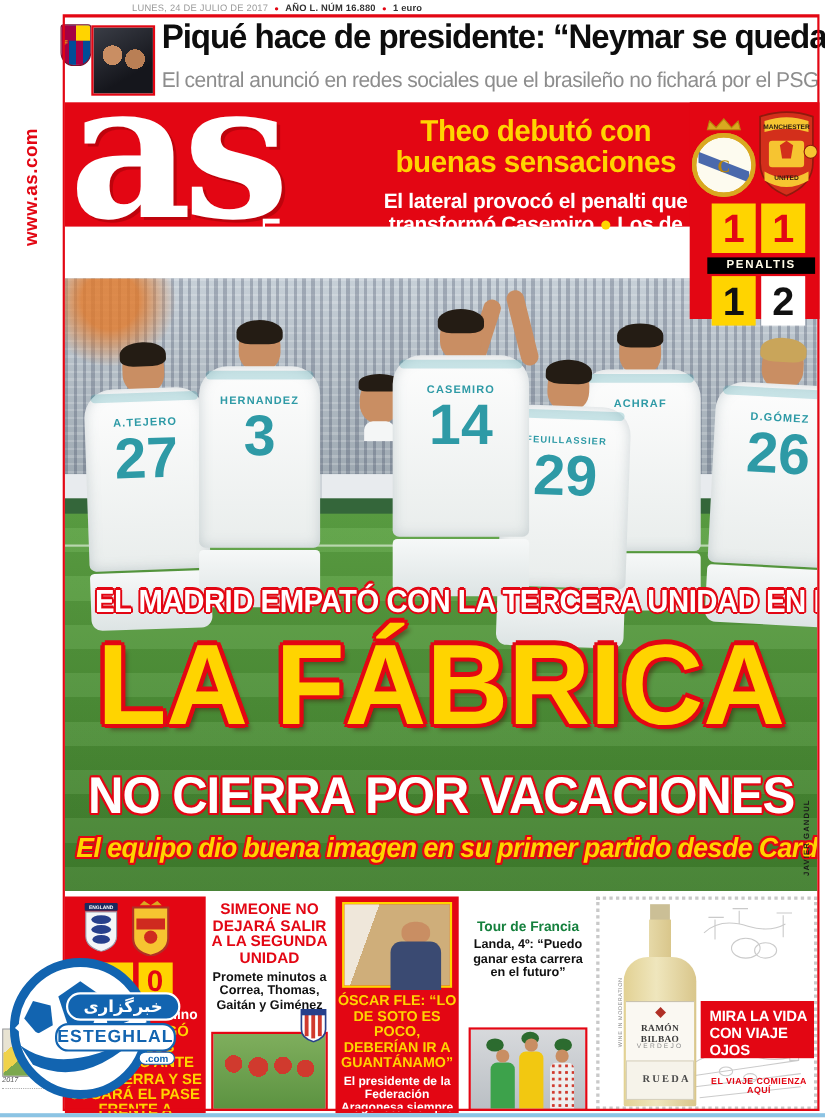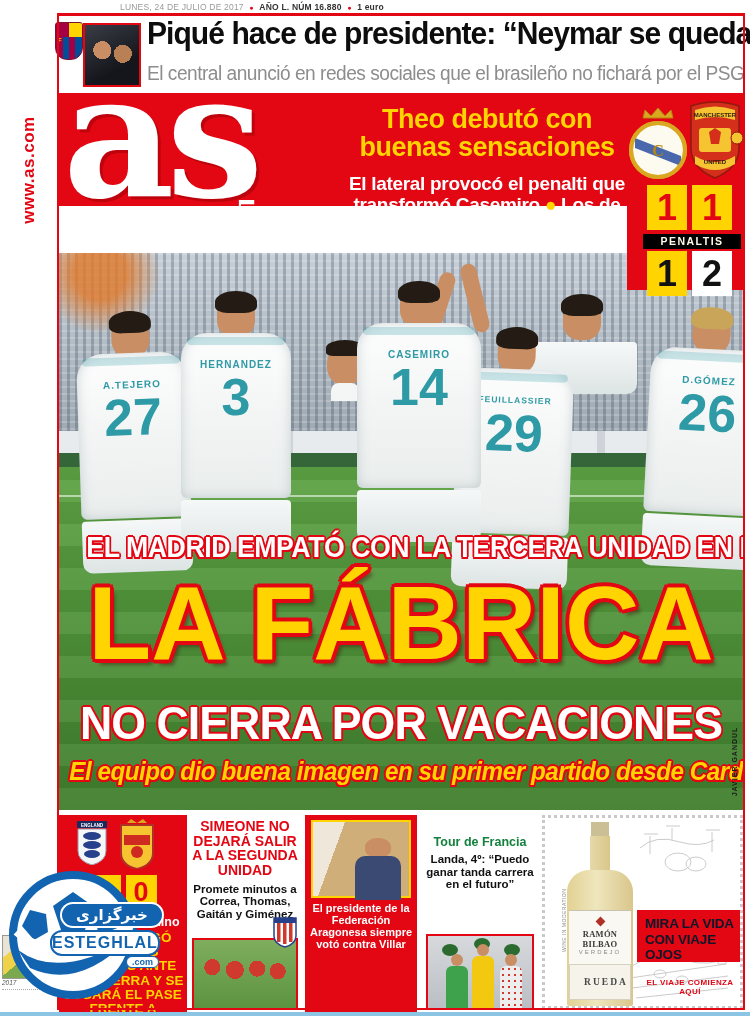--- a/index.html
+++ b/index.html
@@ -151,21 +151,21 @@
   .bottle{position:absolute;left:22px;top:4px;width:66px;height:184px;}
   .bottle .cap{position:absolute;left:24px;top:0;width:18px;height:16px;background:#cbbf96;}
   .bottle .neck{position:absolute;left:23px;top:14px;width:20px;height:40px;background:linear-gradient(90deg,#e6d9a8,#d9c68b);}
   .bottle .body{position:absolute;left:0;top:48px;width:66px;height:136px;border-radius:22px 22px 2px 2px;background:linear-gradient(90deg,#e2d193,#efe6bd 45%,#d9c68b);}
   .bottle .label{position:absolute;left:2px;top:88px;width:62px;height:64px;background:#faf8f2;border-top:1px solid #c9c2ae;border-bottom:1px solid #c9c2ae;text-align:center;}
   .bottle .label .dia{display:inline-block;margin-top:3px;width:7px;height:7px;background:#b03026;transform:rotate(45deg);}
   .bottle .brand{font-family:"Liberation Serif",serif;font-size:8.5px;font-weight:bold;color:#3a3a3a;letter-spacing:.3px;}
   .bottle .variety{font-size:6px;color:#8a8a8a;letter-spacing:2px;}
   .bottle .label2{position:absolute;left:2px;top:142px;width:62px;height:36px;background:#f6f3ea;border:1px solid #d7d1bd;text-align:center;padding-top:12px;}
   .bottle .region{font-family:"Liberation Serif",serif;font-size:9.5px;font-weight:bold;color:#4a4a4a;letter-spacing:2px;margin-left:12px;}
-  .ad-band{position:absolute;left:92px;top:92px;width:106px;height:52px;background:var(--red);color:#0f172a;font-size:13.5px;font-weight:bold;line-height:1.15;padding:6px 0 0 8px;letter-spacing:-.2px;}
+  .ad-band{position:absolute;left:92px;top:92px;width:106px;height:52px;background:var(--red);color:#ffffff;font-size:13.5px;font-weight:bold;line-height:1.15;padding:6px 0 0 8px;letter-spacing:-.2px;}
   .ad-tag2{position:absolute;left:92px;bottom:10px;width:106px;text-align:center;color:var(--red);font-size:8px;font-weight:bold;letter-spacing:.4px;}
 
   
   .watermark{position:absolute;left:8px;top:860px;width:195px;height:155px;z-index:60;}
   .wm-ball{position:absolute;left:0;top:10px;width:130px;height:130px;}
   .wm-pill-fa{position:absolute;left:52px;top:42px;background:var(--blue);border:2px solid #fff;border-radius:14px;color:#fff;padding:2px 14px;font-size:15px;font-weight:bold;font-family:"DejaVu Sans",sans-serif;}
   .wm-pill-en{position:absolute;left:42px;top:70px;background:#fff;border:2px solid var(--blue);border-radius:12px;color:var(--blue);padding:2px 0;font-size:16px;font-weight:bold;letter-spacing:1px;}
   .wm-com{position:absolute;left:118px;top:96px;background:#fff;border:1px solid var(--blue);border-radius:6px;color:var(--blue);padding:0 5px;font-size:9px;font-weight:bold;}
 </style>
 </head>
@@ -278,20 +278,24 @@
       <div class="head"></div>
       <div class="torso">
         <div class="pname">CASEMIRO</div>
         <div class="pnum">14</div>
       </div>
       <div class="shorts"></div>
     </div>
 
     <div class="player" style="left:468px;top:45px;z-index:1;">
       <div class="head"></div>
+      <div class="torso">
+        <div class="pname">ACHRAF</div>
+        <div class="pnum"></div>
+      </div>
       <div class="shorts"></div>
     </div>
 
     <div class="player" style="left:396px;top:78px;transform:rotate(2deg);z-index:2;width:116px;">
       <div class="head"></div>
       <div class="torso">
         <div class="pname" style="font-size:8.5px;">FEUILLASSIER</div>
         <div class="pnum">29</div>
       </div>
       <div class="shorts"></div>
@@ -346,26 +350,27 @@
       <rect x="5" y="4" width="3.5" height="22" fill="#d03a2e"></rect>
       <rect x="11" y="4" width="3.5" height="24" fill="#d03a2e"></rect>
       <rect x="17" y="4" width="3.5" height="22" fill="#d03a2e"></rect>
       <rect x="2" y="2" width="22" height="5" fill="#27408b"></rect>
     </svg>
     <div class="sim-photo"></div>
   </div>
 
   <div class="block b-oscar">
     <div class="osc-photo"></div>
+    <div class="osc-head">ÓSCAR FLE: “LO DE SOTO ES POCO, DEBERÍAN IR A GUANTÁNAMO”</div>
     <div class="osc-sub">El presidente de la Federación Aragonesa siempre votó contra Villar</div>
   </div>
 
   <div class="block b-froome">
     <div class="fro-kicker">Tour de Francia</div>
-    <div class="fro-sub">Landa, 4º: “Puedo ganar tanda carrera en el futuro”</div>
+    <div class="fro-sub">Landa, 4º: “Puedo ganar esta carrera en el futuro”</div>
     <div class="fro-photo">
       <div class="bouquet" style="left:14px;top:8px;"></div>
       <div class="bouquet" style="left:46px;top:2px;"></div>
       <div class="bouquet" style="left:76px;top:8px;"></div>
       <div class="pod green"></div>
       <div class="pod yellow"></div>
       <div class="pod polka"></div>
     </div>
   </div>
 

